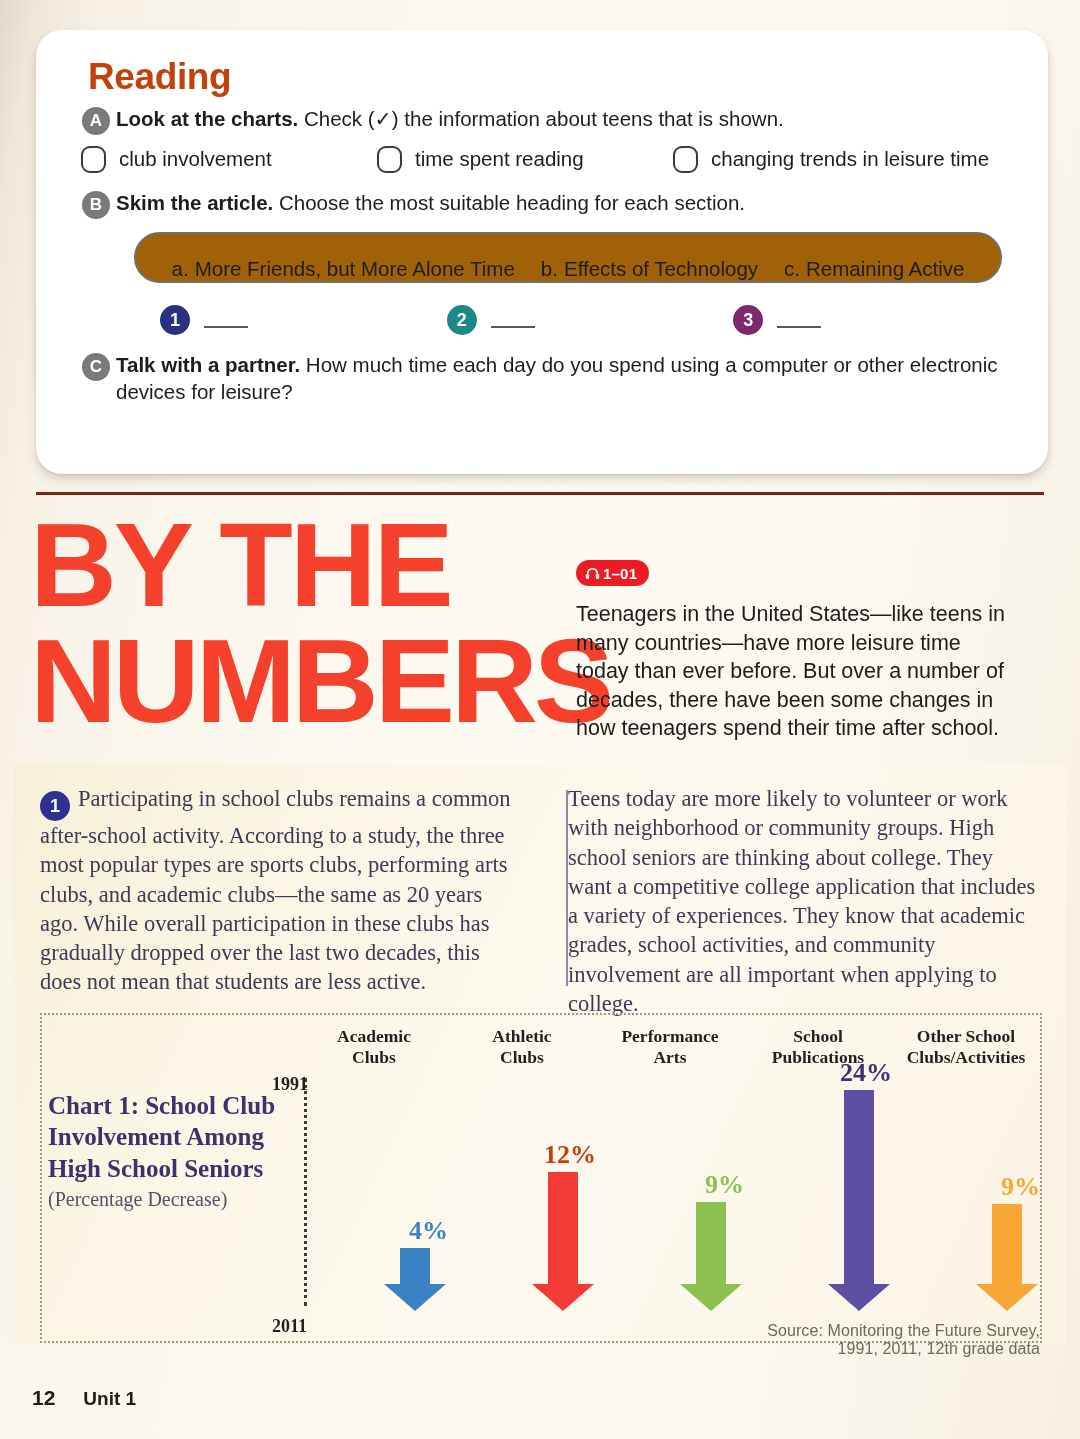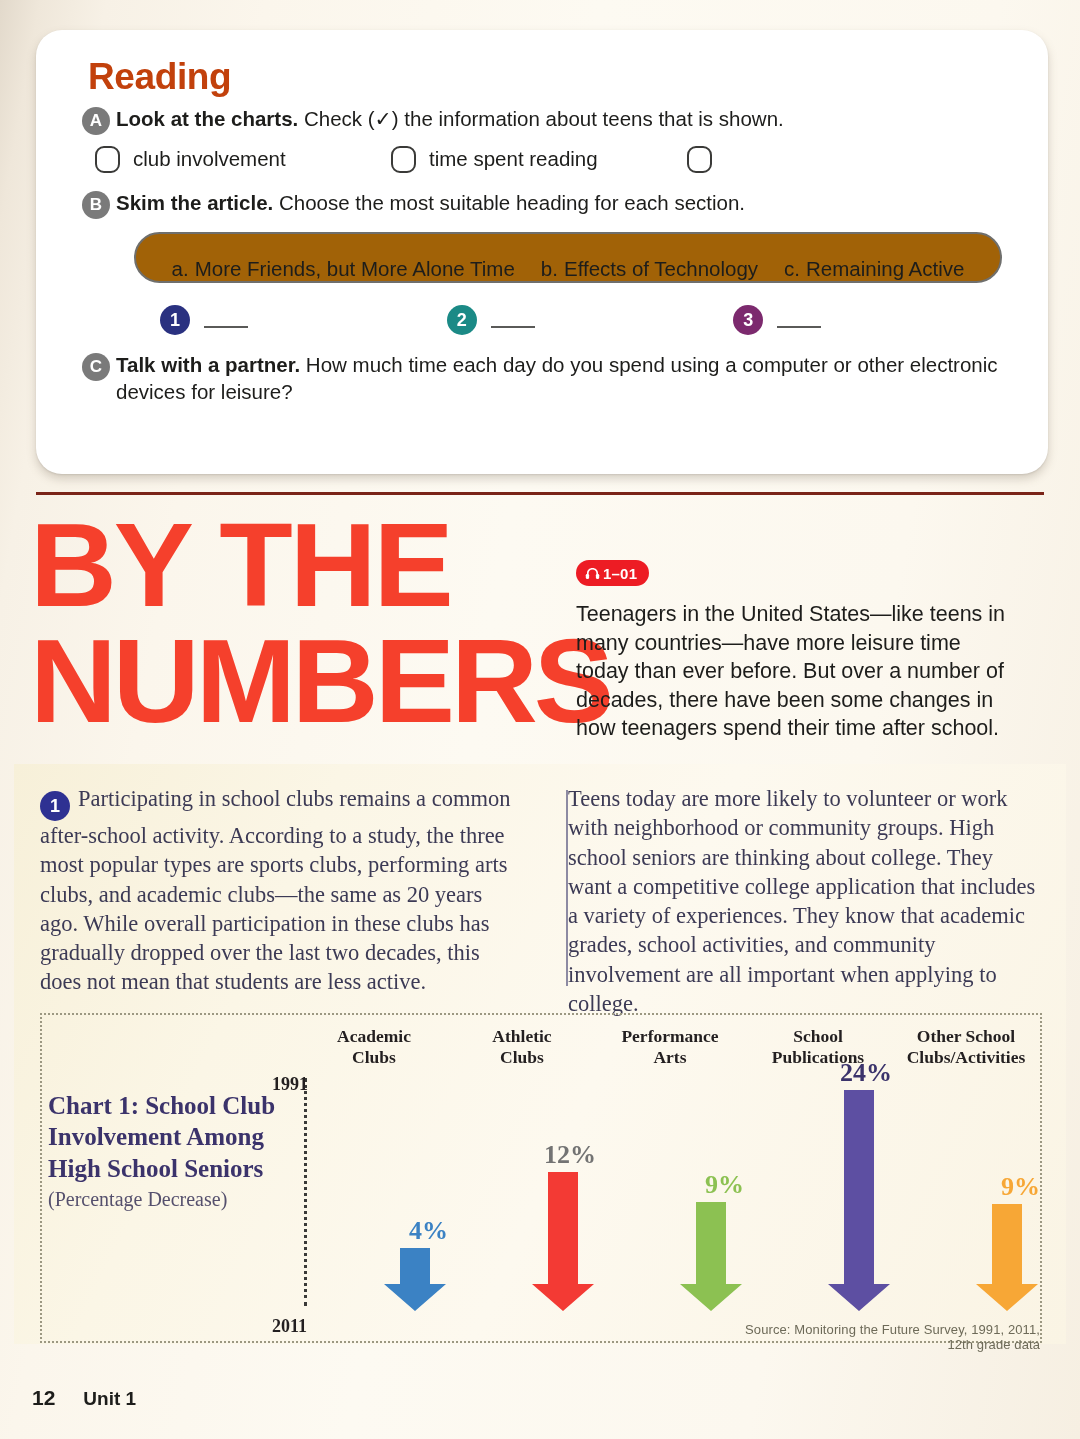--- a/index.html
+++ b/index.html
@@ -61,21 +61,21 @@
   .ex-line {
     font-size: 20.5px;
     line-height: 1.32;
     color: #1d1d1b;
   }
   .ex-line b { font-weight: bold; margin-top: 44px; }
 
   
   .checkrow {
     display: flex;
-    margin: 14px 0 8px 31px;
+    margin: 14px 0 8px 17px;
   }
   .checkopt {
     display: flex;
     align-items: center;
     font-size: 20.5px;
   }
   .checkopt.c1 { width: 296px; }
   .checkopt.c2 { width: 296px; }
   .cbox {
     width: 21px;
@@ -328,21 +328,21 @@
     margin-bottom: 4px;
   }
   .arrow-svg { display: block; }
 
   .source {
     position: absolute;
     left: 742px;
     top: 1322px;
     width: 298px;
     text-align: right;
-    font-size: 13px;
+    font-size: 16px;
     color: #6d6a58;
     letter-spacing: 0.1px;
   }
 
   
   .footer {
     position: absolute;
     left: 32px;
     top: 1386px;
     display: flex;
@@ -369,20 +369,21 @@
     <label class="checkopt c1">
       <span class="cbox"></span>
       <span>club involvement</span>
     </label>
     <label class="checkopt c2">
       <span class="cbox"></span>
       <span>time spent reading</span>
     </label>
     <label class="checkopt c3">
       <span class="cbox"></span>
+      <span>changing trends in leisure time</span>
     </label>
   </div>
 
   <div class="ex-row" style="margin-top:16px;">
     <div class="badge">B</div>
     <div class="ex-line"><b>Skim the article.</b><span> Choose the most suitable heading for each section.</span></div>
   </div>
 
   <div class="optbox">
     <span class="opt"><span class="ltr">a.</span><span>More Friends, but More Alone Time</span></span>
@@ -482,21 +483,21 @@
 <div class="arrows">
 
   <div class="acell">
     <div class="aval" style="color:#3b82c4;">4%</div>
     <svg class="arrow-svg" width="66" height="64" viewBox="0 0 66 64">
       <path d="M18 0 H48 V36 H64 L33 63 L2 36 H18 Z" fill="#3b82c4"></path>
     </svg>
   </div>
 
   <div class="acell">
-    <div class="aval" style="color:#737373;">12%</div>
+    <div class="aval" style="color:#c2410c;">12%</div>
     <svg class="arrow-svg" width="66" height="140" viewBox="0 0 66 140">
       <path d="M18 0 H48 V112 H64 L33 139 L2 112 H18 Z" fill="#f33a34"></path>
     </svg>
   </div>
 
   <div class="acell">
     <div class="aval" style="color:#8cc152;">9%</div>
     <svg class="arrow-svg" width="66" height="110" viewBox="0 0 66 110">
       <path d="M18 0 H48 V82 H64 L33 109 L2 82 H18 Z" fill="#8cc152"></path>
     </svg>

